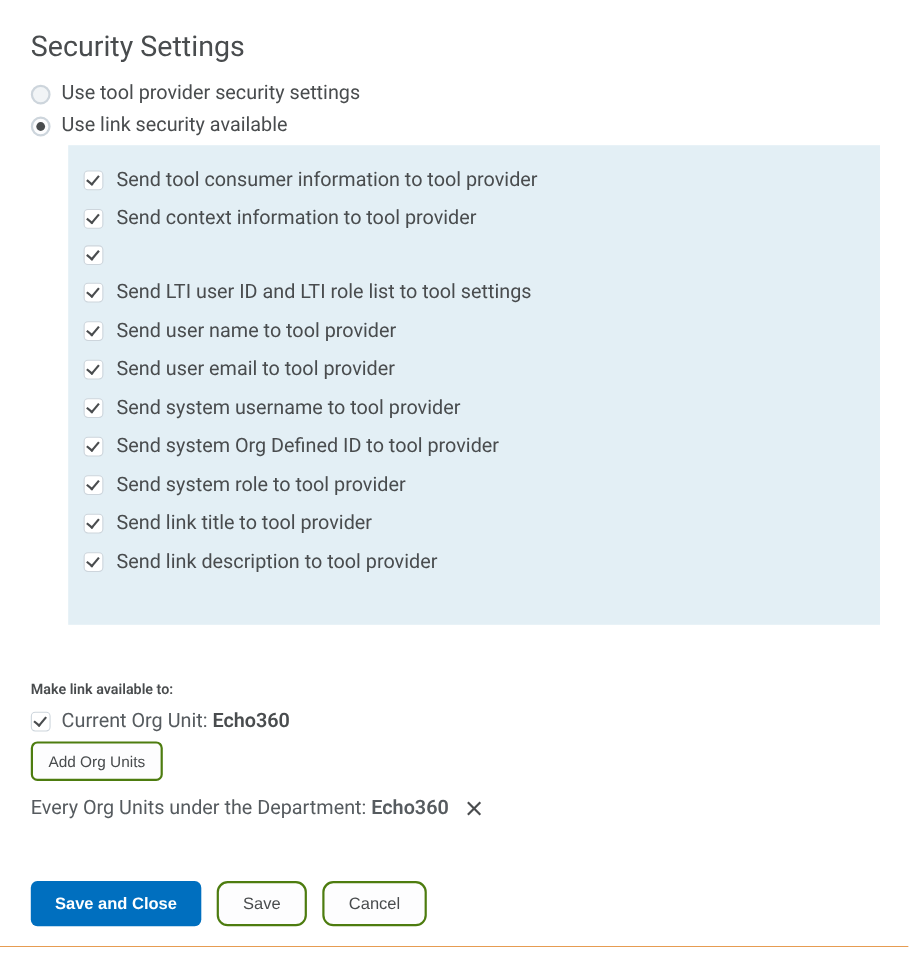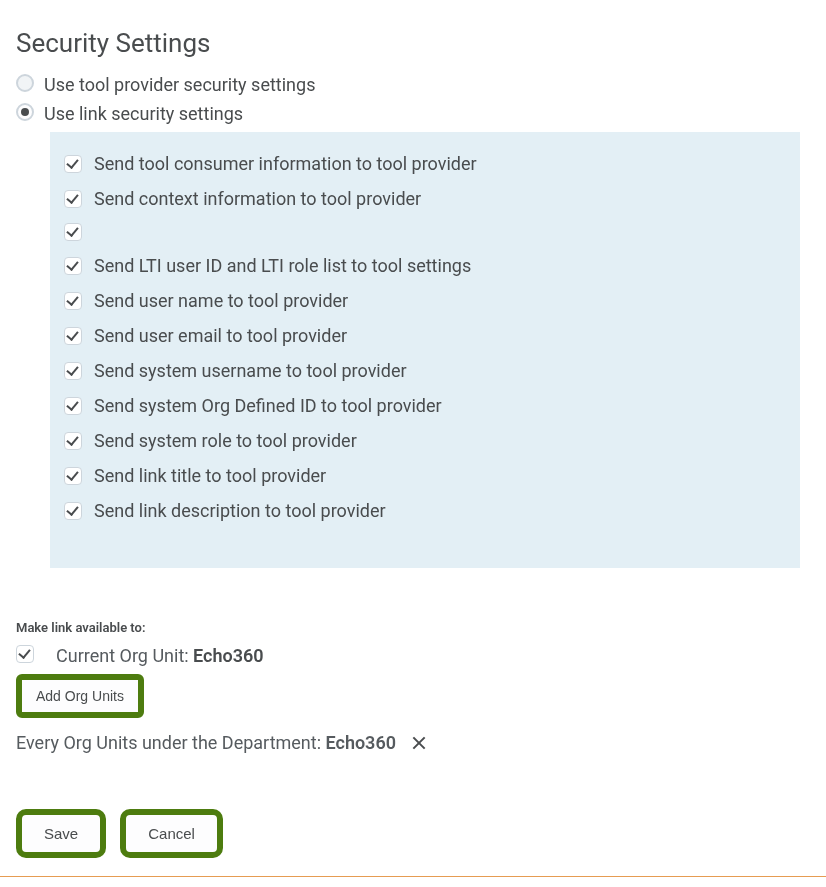--- a/index.html
+++ b/index.html
@@ -5,34 +5,34 @@
   * { box-sizing: border-box; }
   html, body {
     margin: 0;
     padding: 0;
     width: 826px;
     font-family: -apple-system, BlinkMacSystemFont, "Segoe UI", Roboto, "Helvetica Neue", Arial, sans-serif;
     color: #494c4e;
     background: #fff;
   }
   .page {
-    padding: 24px 26px 0 16px;
+    padding: 24px 26px 0 28px;
   }
   .page-title {
     font-size: 26px;
     font-weight: 400;
     color: #494c4e;
     margin: 4px 0 16px 0;
   }
 
   
   .radio-group { margin: 0 0 8px 0; }
   .radio-row {
     display: flex;
-    align-items: flex-start;
+    align-items: flex-end;
     gap: 10px;
     margin: 4px 0 8px 0;
   }
   .radio {
     width: 18px; height: 18px;
     border: 2px solid #cdd5dc;
     border-radius: 50%;
     background: #f1f4f6;
     position: relative;
     flex-shrink: 0;
@@ -91,32 +91,32 @@
 
   
   .section-subheader {
     font-size: 13px;
     font-weight: 600;
     color: #494c4e;
     margin: 52px 0 10px 0;
   }
   .inline-row {
     display: flex;
-    align-items: flex-start;
-    gap: 20px;
+    align-items: center;
+    gap: 8px;
     margin: 0 0 8px 0;
   }
   .inline-row .checkbox { margin-right: 2px; }
   .ou-text { font-size: 18px; color: #565b5f; }
   .ou-name { font-weight: 600; color: #494c4e; }
 
   .btn-secondary {
     display: inline-block;
     padding: 9px 14px;
-    border: 6px solid #4d7c0f;
+    border: 2px solid #4d7c0f;
     border-radius: 6px;
     background: #fdfdfe;
     color: #494c4e;
     font-size: 14px;
     font-weight: 400;
     cursor: pointer;
     line-height: 1;
   }
   .btn-secondary.big {
     padding: 11px 22px;
@@ -178,21 +178,21 @@
 
   <div class="radio-group">
 
     <div class="radio-row">
       <span class="radio" id="radio-provider"></span>
       <span class="radio-label">Use tool provider security settings</span>
     </div>
 
     <div class="radio-row">
       <span class="radio selected" id="radio-link"></span>
-      <span class="radio-label">Use link security settings</span>
+      <span class="radio-label">Use link security available</span>
     </div>
 
   </div>
 
   <div class="checkbox-panel" id="checkbox-panel">
 
   <div class="checkbox-row">
         <span class="checkbox checked"></span>
         <span class="checkbox-label">Send tool consumer information to tool provider</span>
       </div>
@@ -251,18 +251,19 @@
   </div>
 
   <div class="dept-row">
     <span>
       <span class="dept-text">Every Org Units under the Department: </span><span class="dept-text ou-name">Echo360</span>
     </span>
     <span class="close-icon"></span>
   </div>
 
   <div class="footer">
+    <button class="btn-primary">Save and Close</button>
     <button class="btn-secondary big">Save</button>
     <button class="btn-secondary big">Cancel</button>
   </div>
 
 </div>
 <div class="hr"></div>
 
 </body></html>

